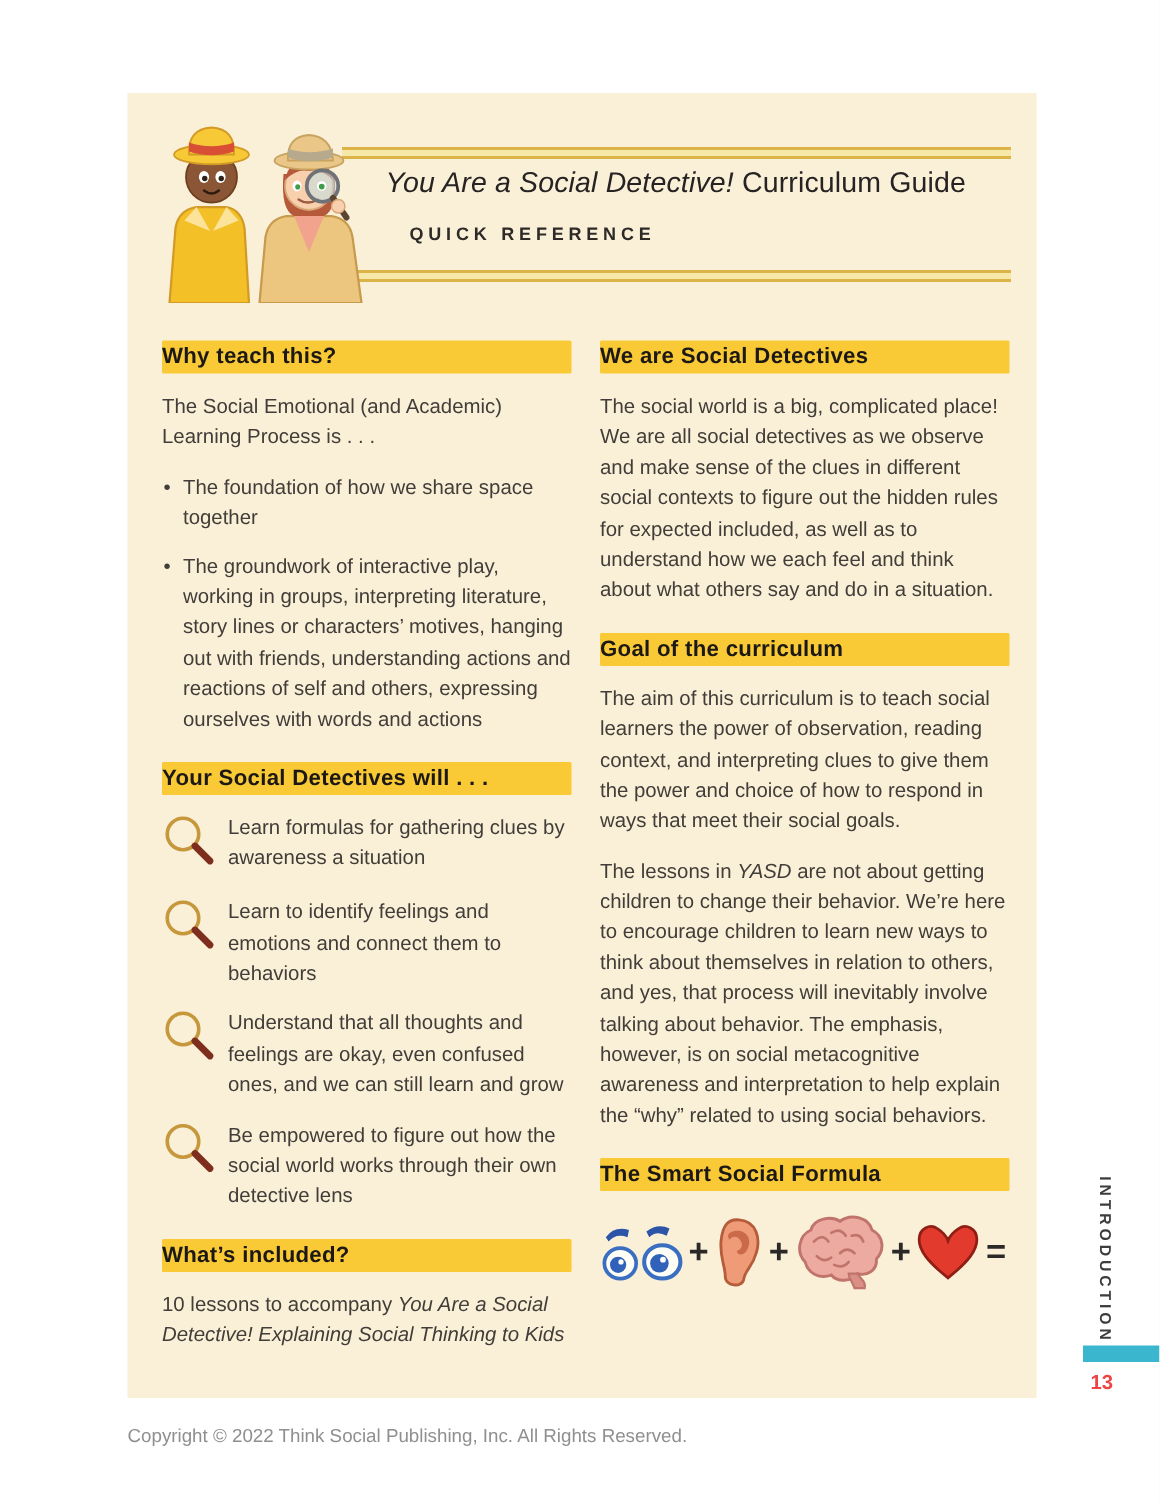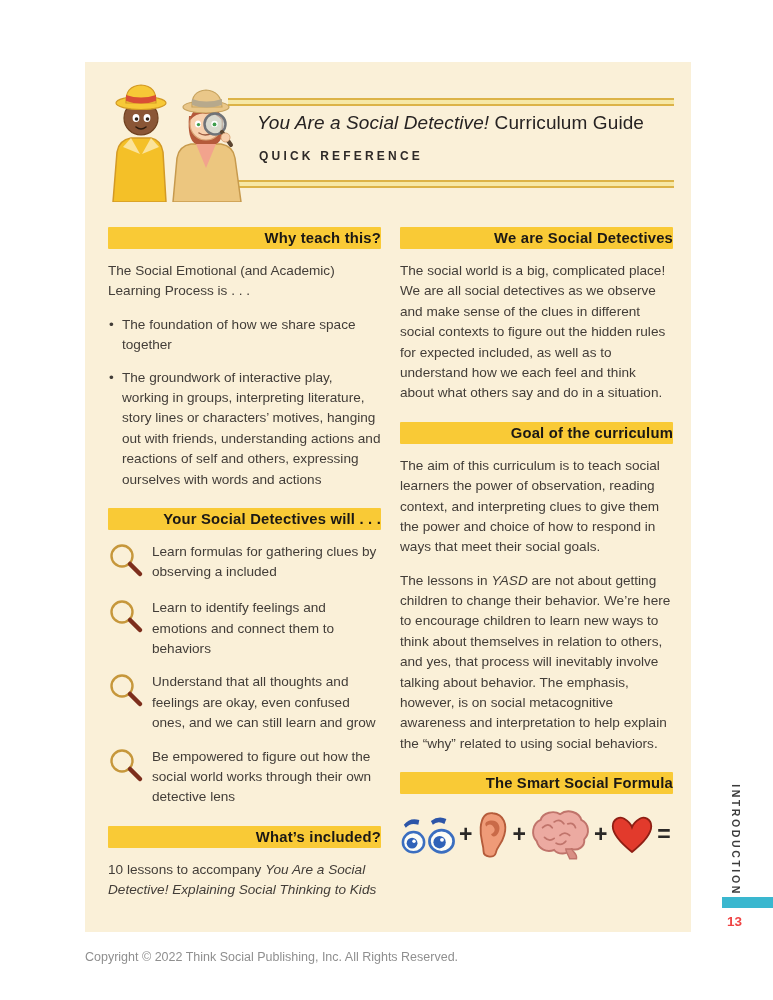--- a/index.html
+++ b/index.html
@@ -12,30 +12,30 @@
 
   
   .illus { position:absolute; left:8px; top:12px; width:162px; height:128px; z-index:2; }
   .rule { position:absolute; left:143px; right:17px; height:4px;
           background:#f6e8a6; border-top:2px solid #dcb347; border-bottom:2px solid #dcb347; }
   .rule-top { top:36px; }
   .rule-bottom { top:118px; }
   .page-title { position:absolute; left:172px; top:50px; font-size:19px; font-weight:normal;
                 color:#272323; white-space:nowrap; letter-spacing:0.1px; }
   .page-title .ital { font-style:italic; }
-  .subtitle { position:absolute; left:174px; top:87px; font-size:12px; font-weight:bold;
+  .subtitle { position:absolute; left:188px; top:87px; font-size:12px; font-weight:bold;
               letter-spacing:3.2px; color:#2e2a28; }
 
   
   .col { position:absolute; top:165px; width:273px; font-size:13.6px; line-height:1.5;
          color:#423d38; }
   .col-left  { left:23px; }
   .col-right { left:315px; }
 
-  .bar { background:#f9ca36; height:22px; line-height:22px; text-align:right;
+  .bar { background:#f9ca36; height:22px; line-height:22px; text-align:left;
          font-weight:bold; font-size:14.8px; color:#1b1815; border-radius:1px;
          margin-bottom:12px; letter-spacing:0.2px; }
   .section { margin-top:18px; }
 
   .para { margin:0 0 13px 0; }
   .b-item { position:relative; padding-left:14px; margin-bottom:12px; }
   .b-item .dot { position:absolute; left:1px; top:0; }
 
   .mag-item { display:flex; align-items:flex-start; margin-bottom:13px; }
   .mag-icon { flex:0 0 44px; padding-top:1px; }
@@ -116,21 +116,21 @@
 
       <div class="bar section">Your Social Detectives will . . .</div>
 
       <div class="mag-item">
         <span class="mag-icon">
           <svg width="38" height="36" viewBox="0 0 38 36">
               <circle cx="14" cy="13" r="10.5" fill="none" stroke="#c6973b" stroke-width="2.4"></circle>
               <line x1="22" y1="21" x2="32" y2="31" stroke="#7d2e1c" stroke-width="4.5" stroke-linecap="round"></line>
             </svg>
         </span>
-        <span class="mag-text">Learn formulas for gathering clues by observing a included</span>
+        <span class="mag-text">Learn formulas for gathering clues by awareness a situation</span>
       </div>
       <div class="mag-item">
         <span class="mag-icon">
           <svg width="38" height="36" viewBox="0 0 38 36">
               <circle cx="14" cy="13" r="10.5" fill="none" stroke="#c6973b" stroke-width="2.4"></circle>
               <line x1="22" y1="21" x2="32" y2="31" stroke="#7d2e1c" stroke-width="4.5" stroke-linecap="round"></line>
             </svg>
         </span>
         <span class="mag-text">Learn to identify feelings and emotions and connect them to behaviors</span>
       </div>

